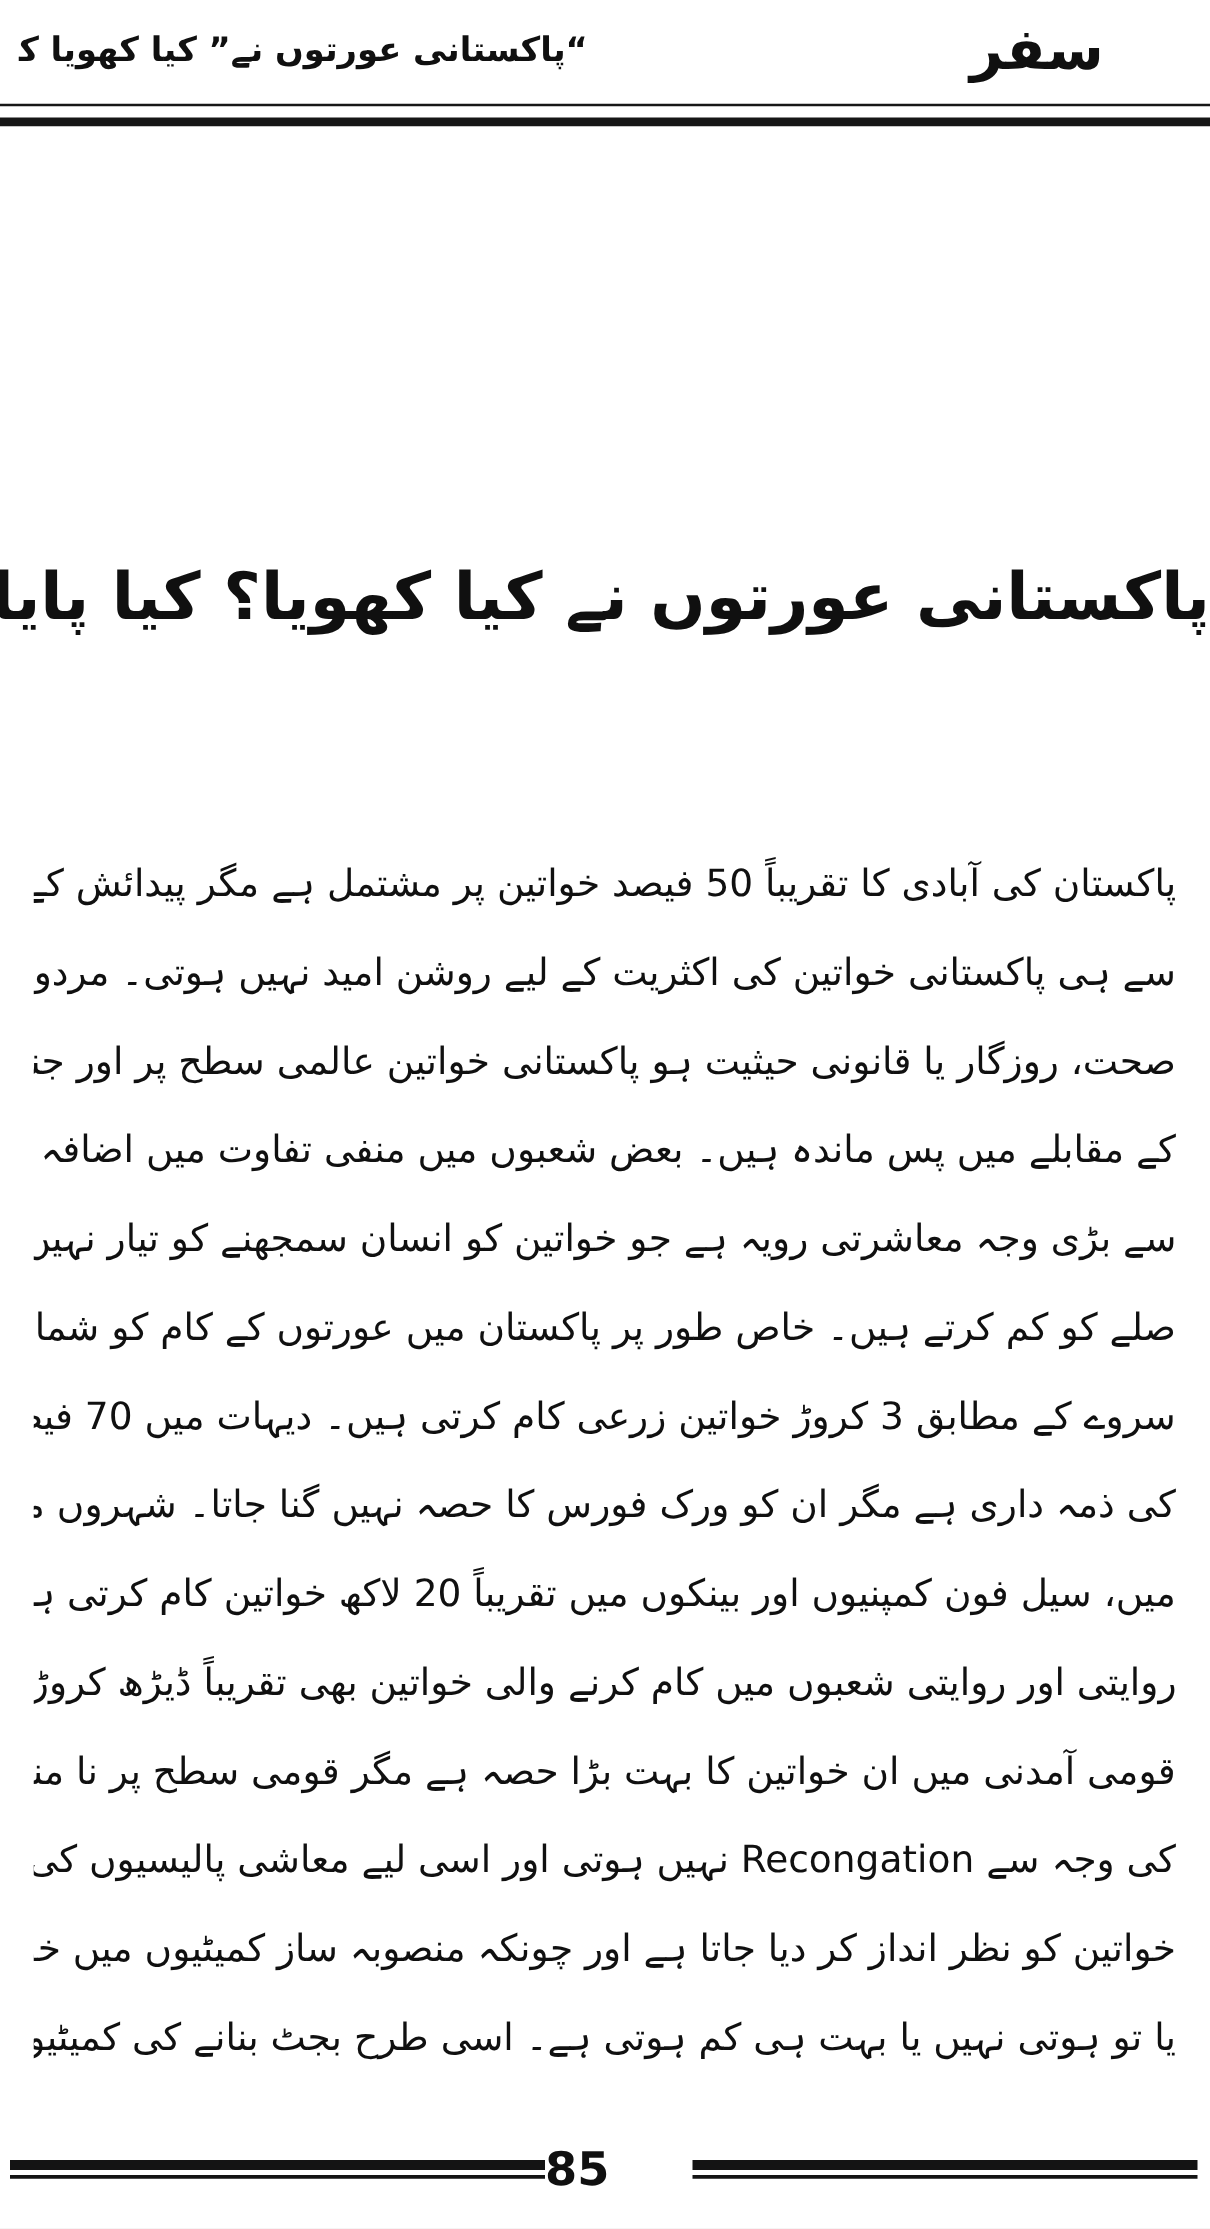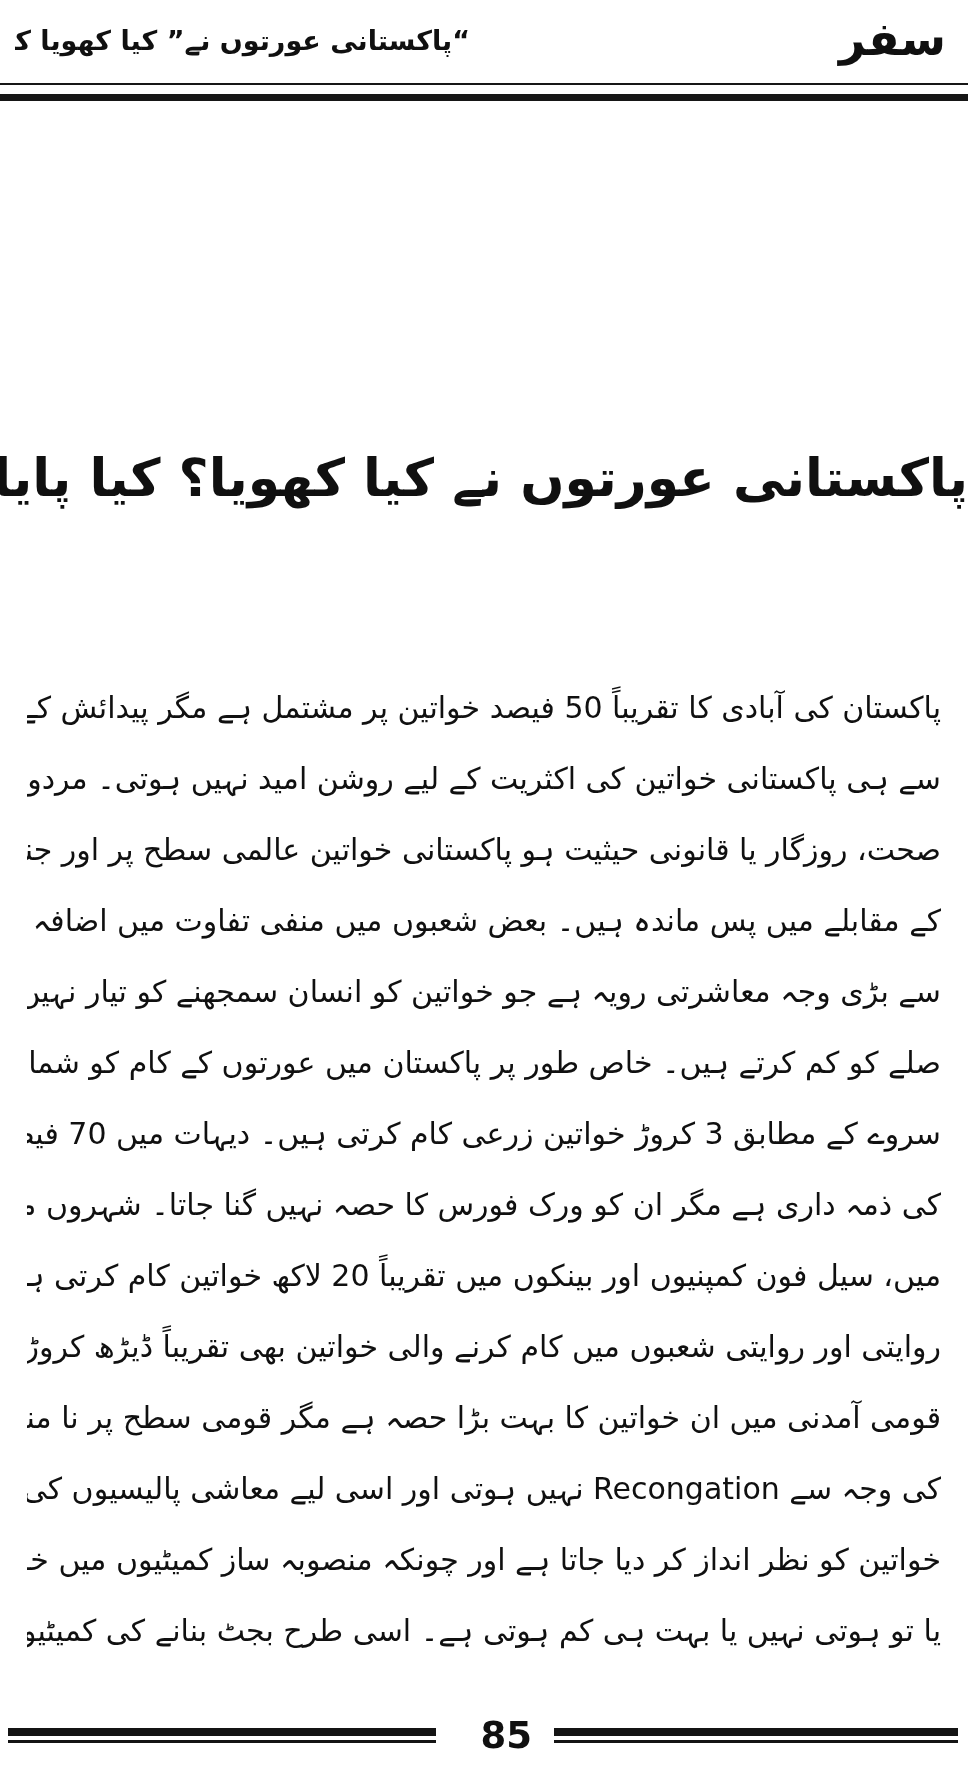--- a/index.html
+++ b/index.html
@@ -37,21 +37,21 @@
   .publication {
     position: absolute;
     top: 4px;
     right: 22px;
     width: 170px;
     height: 70px;
     line-height: 70px;
     font-size: 46px;
     font-weight: bold;
     direction: rtl;
-    text-align: right;
+    text-align: left;
     white-space: nowrap;
   }
   .header-rule {
     position: absolute;
     top: 83px;
     left: 0;
     width: 968px;
     height: 9px;
     border-top: 2px solid #161616;
     border-bottom: 7px solid #161616;
@@ -108,21 +108,21 @@
   .foot-rule.right { right: 10px; width: 404px; }
   .page-number {
     position: absolute;
     top: 1710px;
     left: 436px;
     width: 96px;
     height: 52px;
     line-height: 52px;
     font-size: 37px;
     font-weight: bold;
-    text-align: right;
+    text-align: left;
     direction: ltr;
   }
 </style>
 </head>
 <body>
 
 <div class="page">
 
   <header>
     <div class="running-title">“پاکستانی عورتوں نے” کیا کھویا کیا پایا؟”</div>

